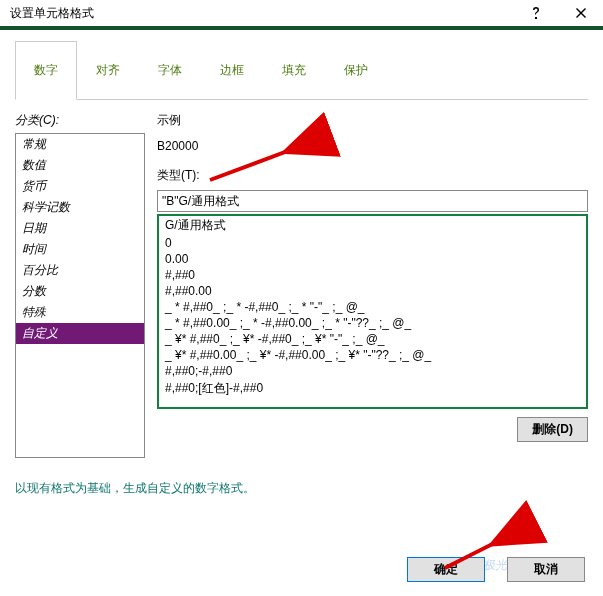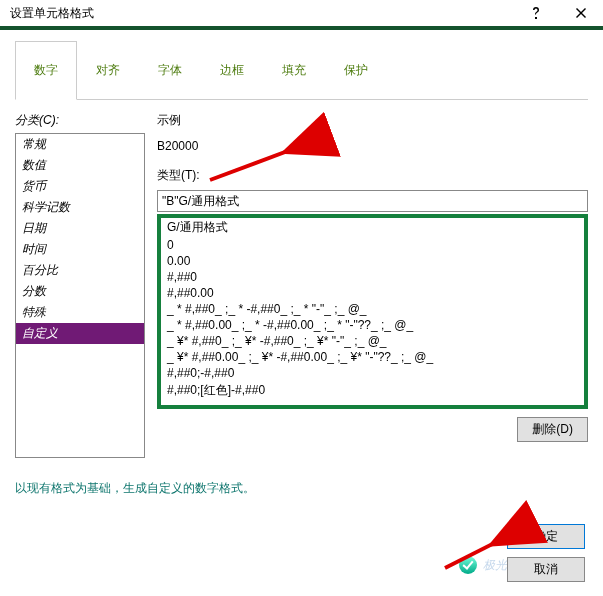--- a/index.html
+++ b/index.html
@@ -21,29 +21,29 @@
 .left-col { width: 130px; font-style: italic; }
 .label { display: block; margin-bottom: 4px; }
 .listbox { border: 1px solid #888; height: 325px; overflow-y: auto; background: #fff; }
 .listbox-item { padding: 2px 6px; cursor: default; }
 .listbox-item.selected { background: #701a75; color: #fff; }
 
 .right-col { flex: 1; }
 .group-label { margin-bottom: 6px; }
 .sample-box { padding: 4px 0 14px 0; }
 .type-input { width: 100%; padding: 3px 4px; border: 1px solid #888; margin-bottom: 2px; }
-.typelist { border: 4px solid #15803d; height: 195px; overflow-y: scroll; background: #fff; }
+.typelist { border: 2px solid #15803d; height: 195px; overflow-y: scroll; background: #fff; }
 .typelist-item { padding: 1px 6px; white-space: nowrap; }
 
 .delete-row { display: flex; justify-content: flex-end; margin-top: 8px; }
-.btn { padding: 3px 14px; border: 1px solid #888; background: #e1e1e1; cursor: default; }
+.btn { padding: 3px 14px; border: 1px solid #888; background: #e1e1e1; cursor: default; font-weight: bold; }
 
 .hint { margin-top: 22px; color: #0f766e; }
 
-.footer { position: absolute; bottom: 14px; right: 18px; display: flex; gap: 8px; flex-direction: column; }
+.footer { position: absolute; bottom: 14px; right: 18px; display: flex; gap: 22px; }
 .footer .btn { width: 78px; text-align: center; }
 .btn.primary { border-color: #0078d7; }
 
 
 .arrow { position: absolute; pointer-events: none; }
 .arrow svg { overflow: visible; }
 
 .watermark { position: absolute; right: 60px; bottom: 22px; color: #c7d9ec; font-size: 14px; font-style: italic; display: flex; align-items: center; gap: 6px; pointer-events: none; }
 .watermark .wm-icon { width: 18px; height: 18px; border-radius: 50%; background: linear-gradient(#7fd, #0a8); position: relative; }
 .watermark .wm-icon::after { content: ""; position: absolute; left: 6px; top: 3px; width: 4px; height: 8px; border: 2px solid #fff; border-top: none; border-left: none; transform: rotate(40deg); }

